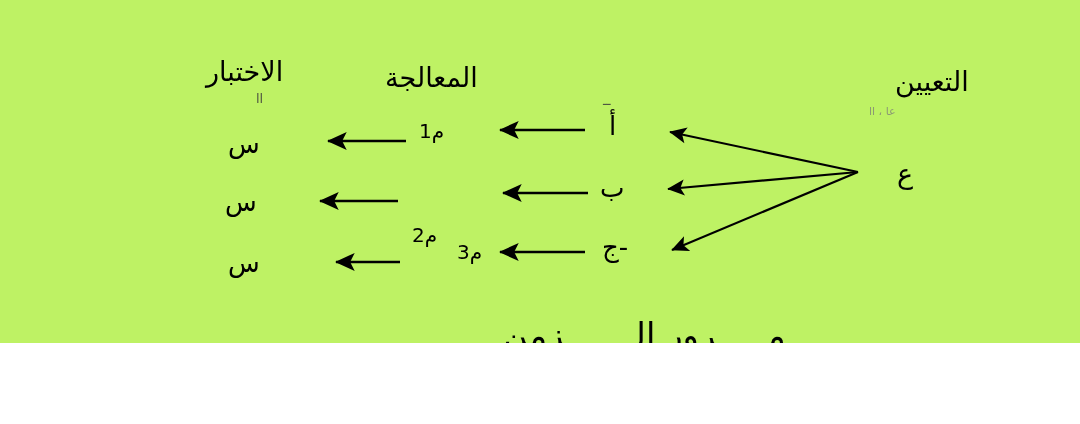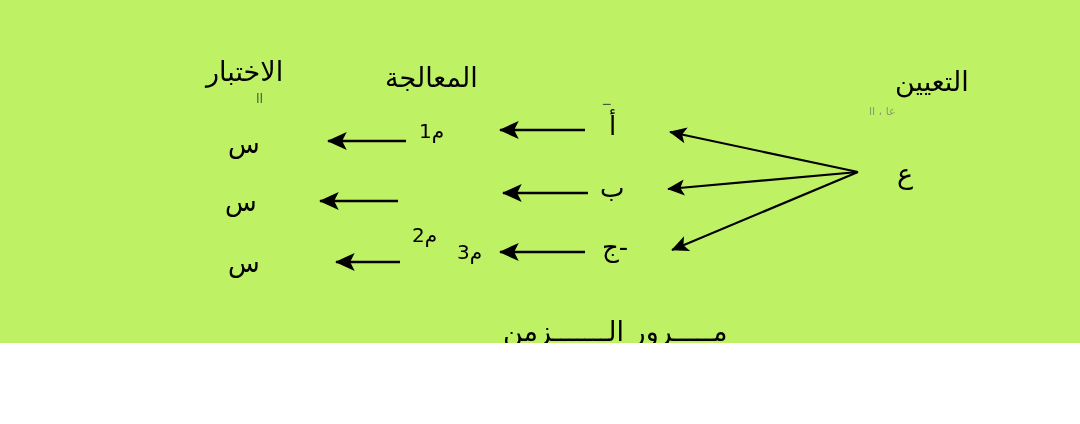--- a/index.html
+++ b/index.html
@@ -45,21 +45,21 @@
   }
   .cell-lat {
     font-size: 20px;
     font-weight: 400;
     direction: rtl;
   }
   .source-lbl {
     font-size: 27px;
   }
   .time-lbl {
-    font-size: 27px;
+    font-size: 34px;
     direction: rtl;
   }
   .speck {
     position: absolute;
     color: #3c3c3c;
     font-size: 13px;
     line-height: 1;
     white-space: nowrap;
     opacity: 0.85;
   }

